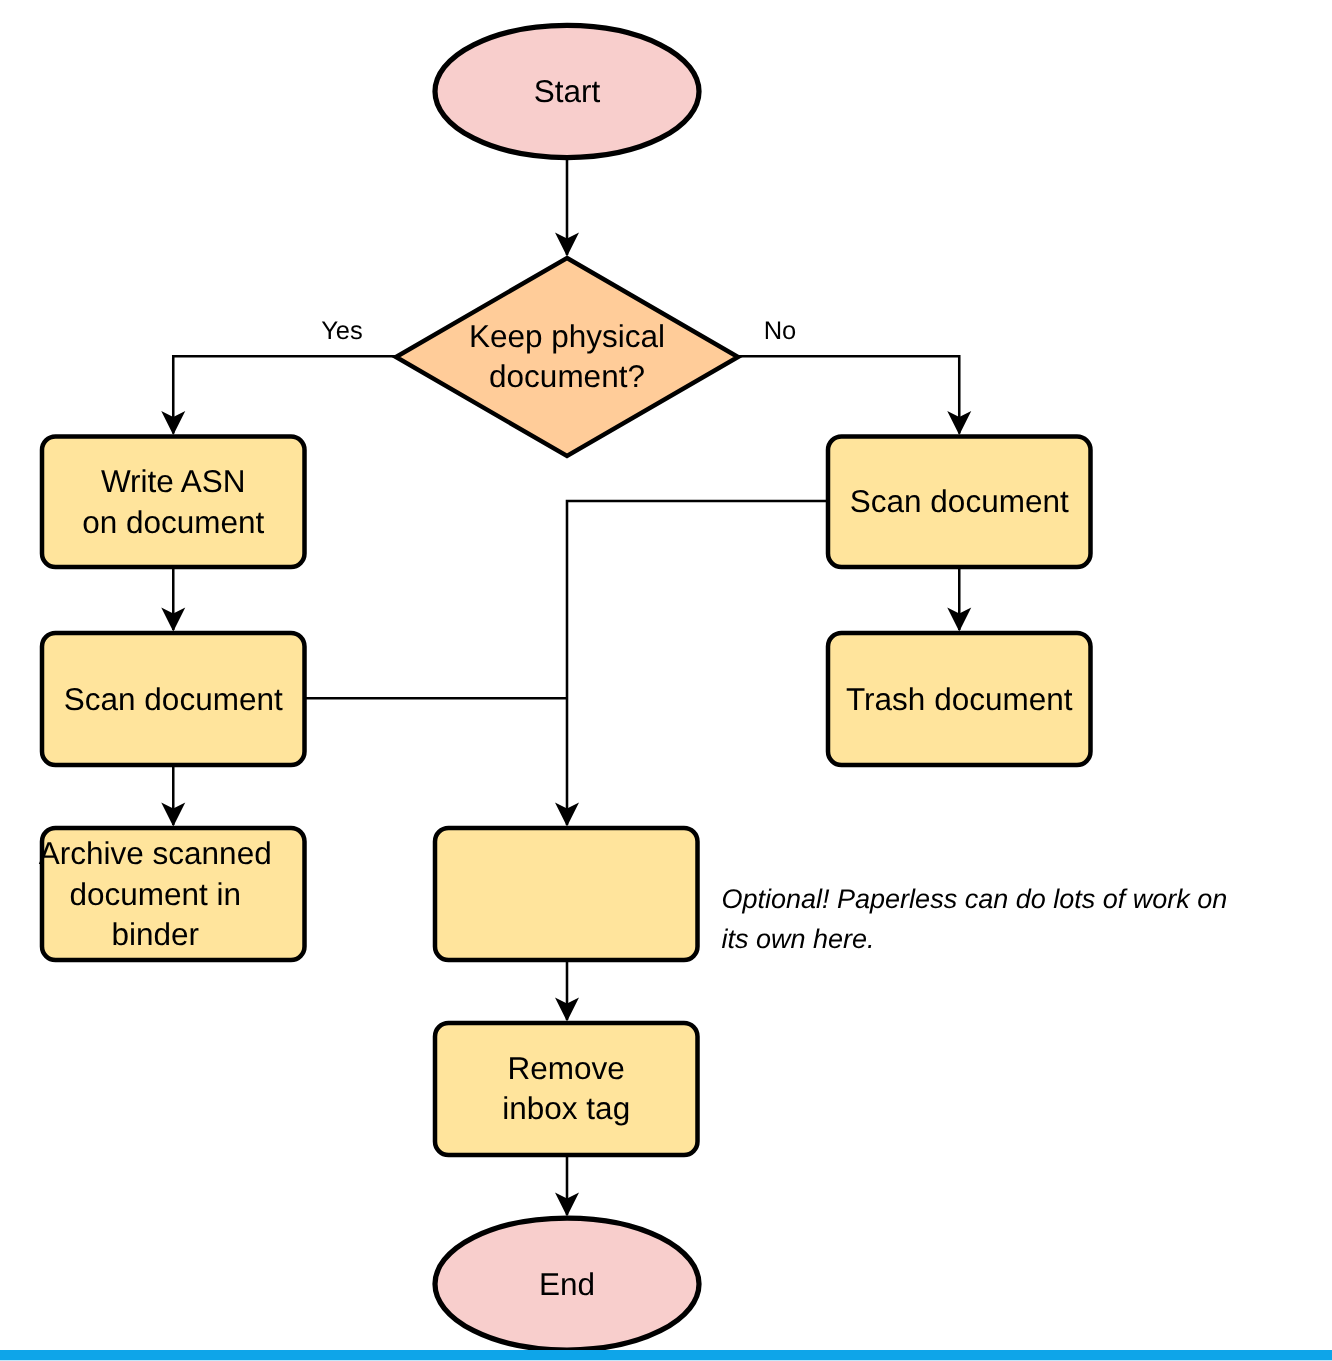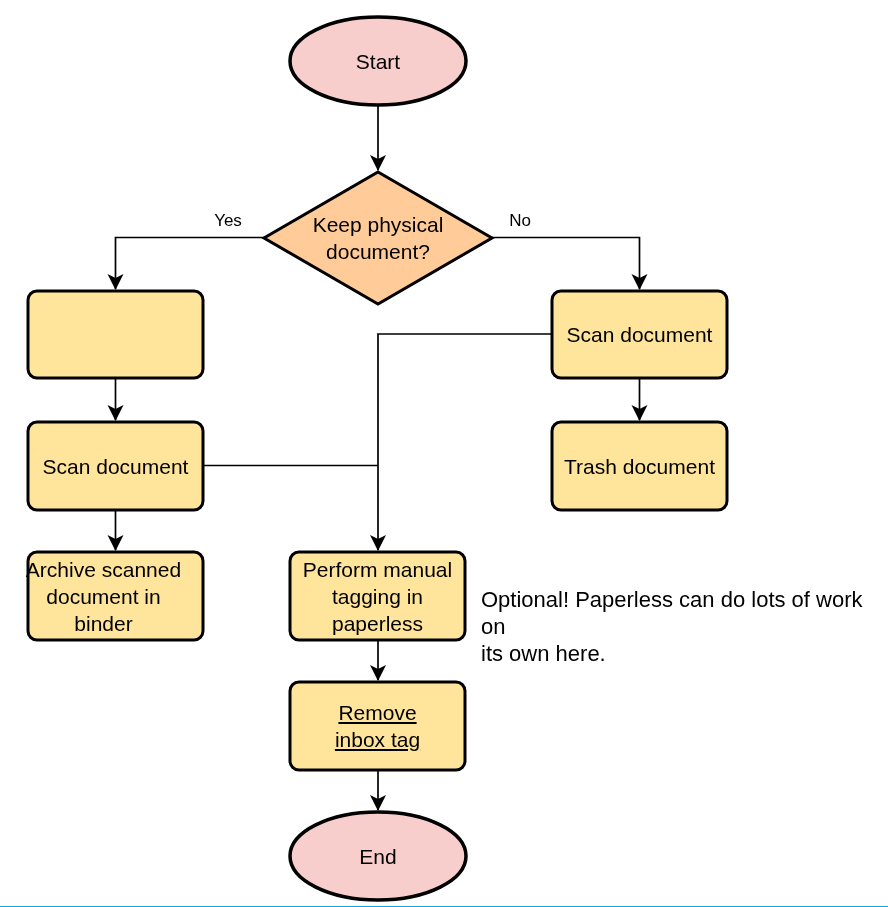--- a/index.html
+++ b/index.html
@@ -7,21 +7,21 @@
     padding: 0;
     background: #ffffff;
     font-family: "Liberation Sans", sans-serif;
   }
   #canvas {
     position: relative;
     width: 888px;
     height: 907px;
     background: #ffffff;
     overflow: hidden;
-    border-bottom: 1px solid #0ea5e9;
+    border-bottom: 7px solid #0ea5e9;
     box-sizing: border-box;
   }
   #diagram-svg {
     position: absolute;
     left: 0;
     top: 0;
   }
   .shape {
     stroke: #000000;
   }
@@ -49,35 +49,36 @@
     position: absolute;
     transform: translate(-50%, -50%);
     font-size: 17px;
     color: #000000;
     white-space: nowrap;
   }
   .note {
     position: absolute;
     left: 481px;
     top: 586px;
-    font-size: 22px;
+    font-size: 18px;
     line-height: 27px;
+    font-style: italic;
     color: #000000;
     white-space: pre-line;
   }
   
   #lbl-start      { left: 290px; top: 17px;  width: 176px; height: 88px; }
   #lbl-decision   { left: 264px; top: 173px; width: 228px; height: 130px; }
   #lbl-write-asn  { left: 28px;  top: 291px; width: 175px; height: 87px; }
   #lbl-scan-left  { left: 28px;  top: 422px; width: 175px; height: 88px; }
   #lbl-archive    { left: 16px;  top: 552px; width: 175px; height: 88px; }
   #lbl-scan-right { left: 552px; top: 291px; width: 175px; height: 87px; }
   #lbl-trash      { left: 552px; top: 422px; width: 175px; height: 88px; }
   #lbl-tagging    { left: 290px; top: 552px; width: 175px; height: 88px; }
-  #lbl-remove     { left: 290px; top: 682px; width: 175px; height: 88px; text-decoration: underline; }
+  #lbl-remove     { left: 290px; top: 682px; width: 175px; height: 88px; }
   #lbl-end        { left: 290px; top: 812px; width: 176px; height: 88px; }
   #lbl-yes { left: 228px; top: 221px; }
   #lbl-no  { left: 520px; top: 221px; }
 </style>
 </head>
 <body>
 
 <div id="canvas">
 
   <svg id="diagram-svg" width="888" height="907" viewBox="0 0 888 907">
@@ -106,29 +107,28 @@
     <rect class="shape shape-rect" x="552" y="291" width="175" height="87" rx="9" fill="#ffe49c"></rect>
     <rect class="shape shape-rect" x="552" y="422" width="175" height="88" rx="9" fill="#ffe49c"></rect>
     <rect class="shape shape-rect" x="290" y="552" width="175" height="88" rx="9" fill="#ffe49c"></rect>
     <rect class="shape shape-rect" x="290" y="682" width="175" height="88" rx="9" fill="#ffe49c"></rect>
     <ellipse class="shape shape-ell" cx="378" cy="856" rx="88" ry="44" fill="#f8cecc"></ellipse>
   </svg>
 
   <div class="node-label" id="lbl-start">Start</div>
   <div class="node-label" id="lbl-decision">Keep physical
 document?</div>
+  <div class="node-label" id="lbl-write-asn">Write ASN
+on document</div>
   <div class="node-label" id="lbl-scan-left">Scan document</div>
   <div class="node-label" id="lbl-archive">Archive scanned
 document in
 binder</div>
   <div class="node-label" id="lbl-scan-right">Scan document</div>
   <div class="node-label" id="lbl-trash">Trash document</div>
-  <div class="node-label" id="lbl-tagging">Perform manual
-tagging in
-paperless</div>
   <div class="node-label" id="lbl-remove">Remove
 inbox tag</div>
   <div class="node-label" id="lbl-end">End</div>
 
   <div class="edge-label" id="lbl-yes">Yes</div>
   <div class="edge-label" id="lbl-no">No</div>
 
   <div class="note">Optional! Paperless can do lots of work on
 its own here.</div>
 

